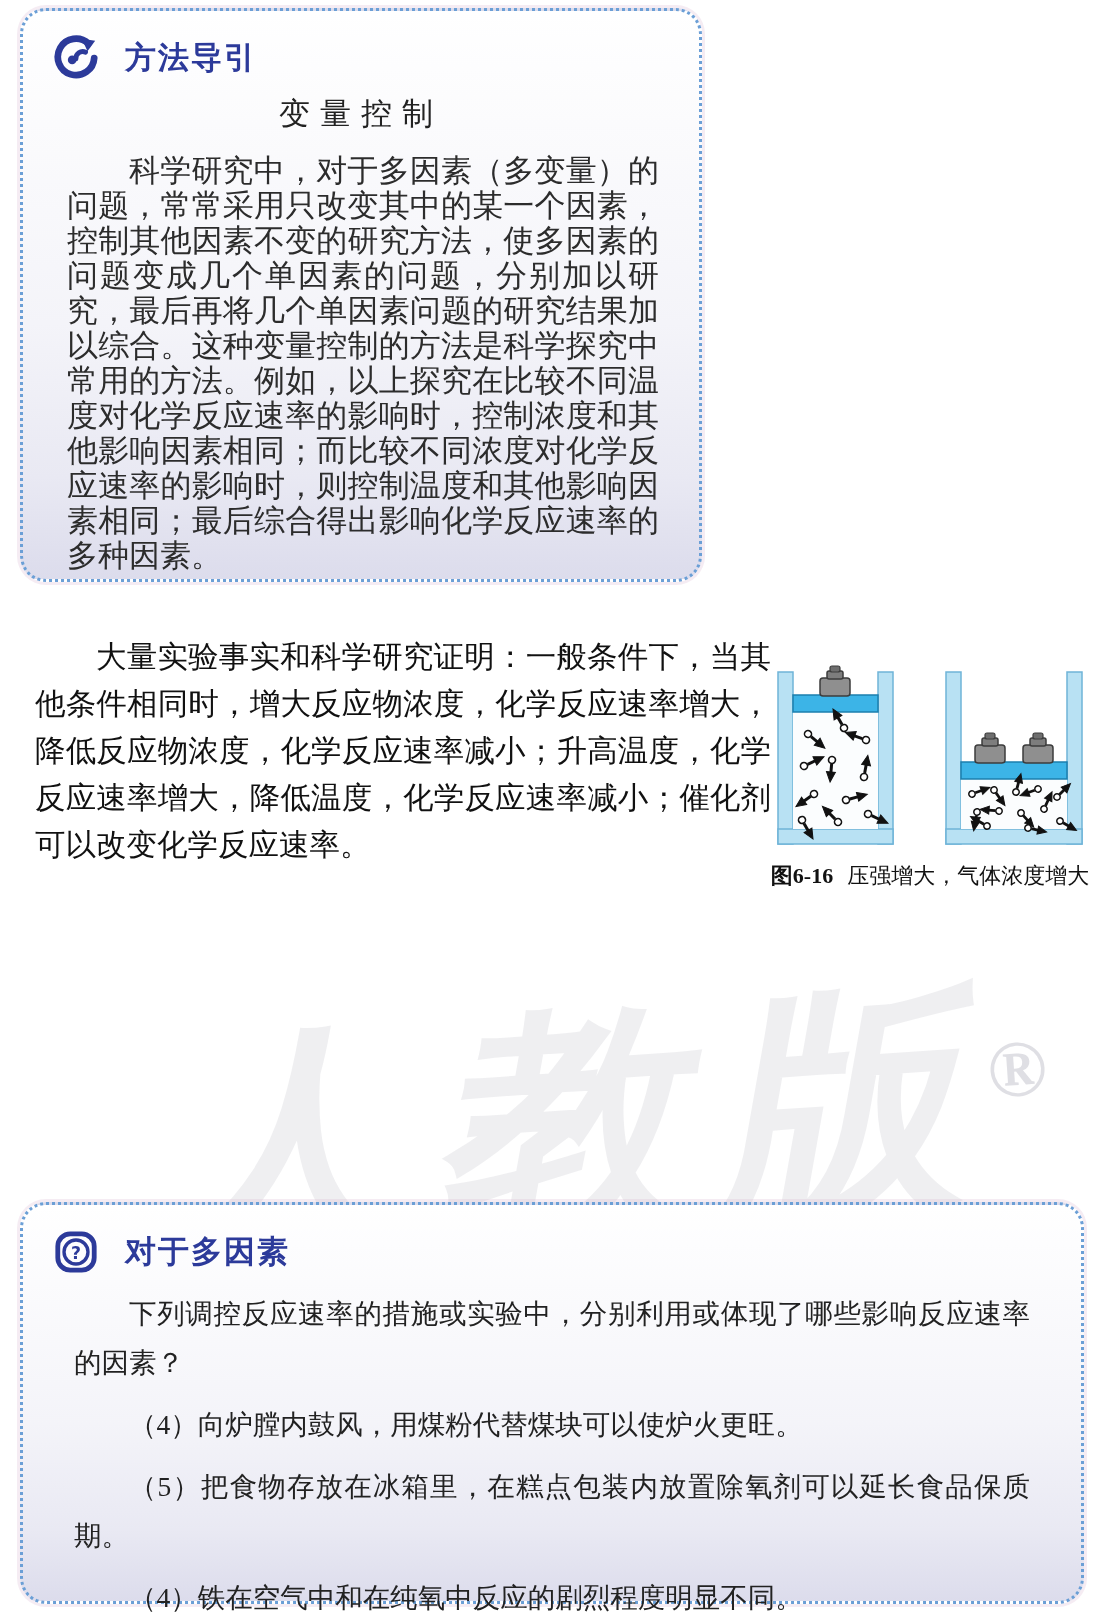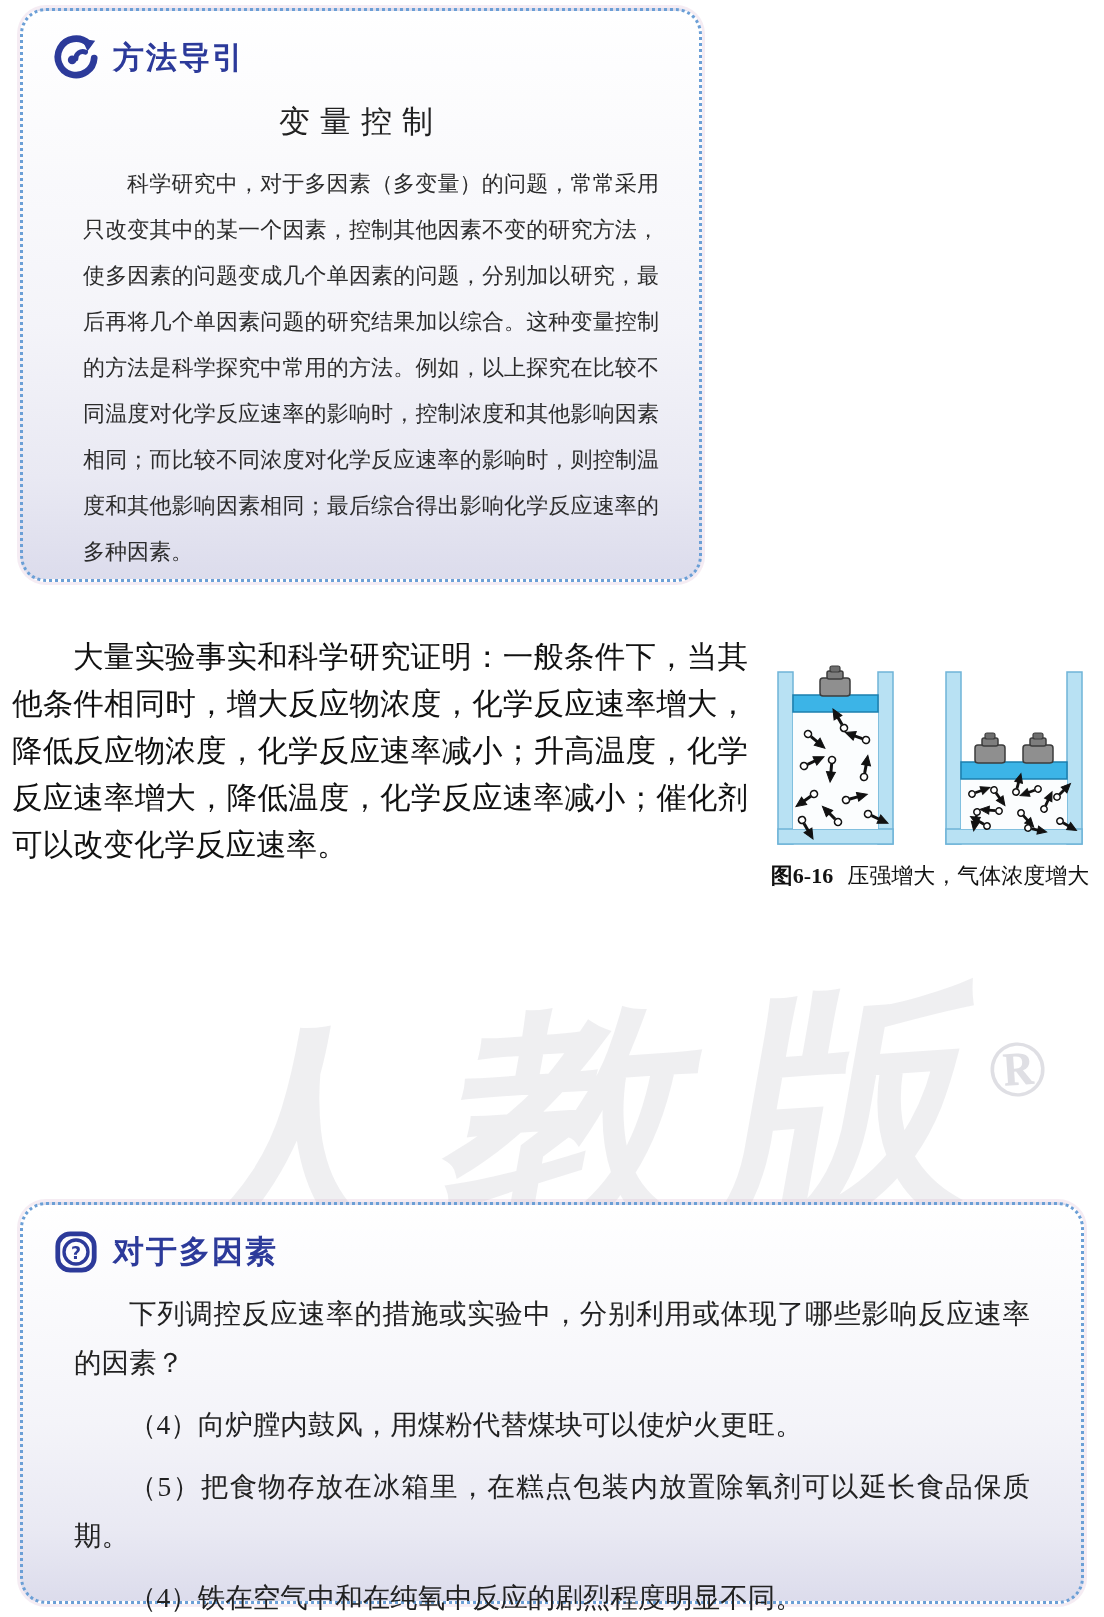--- a/index.html
+++ b/index.html
@@ -36,46 +36,46 @@
     border:3px dotted #6b9fd6;
     border-radius:26px;
     background:linear-gradient(180deg,#ffffff 0%,#f4f4f9 55%,#e9e9f3 82%,#dcdcec 100%);
     box-shadow:0 0 0 3px rgba(216,178,208,0.25);
     z-index:1;
   }
   .box-method{left:20px;top:8px;width:682px;height:574px;}
   .box-discuss{left:20px;top:1202px;width:1064px;height:402px;}
 
   .box-header{
-    display:flex;align-items:center;gap:14px;
+    display:flex;align-items:center;gap:26px;
     padding:24px 0 0 30px;
   }
   .box-header .hicon{width:46px;height:46px;flex:0 0 auto;}
   .box-title{
     font-family:"Liberation Sans","DejaVu Sans",sans-serif;
     font-size:31px;font-weight:bold;color:#2c3a9a;
     letter-spacing:2px;
   }
 
   .box-subtitle{
     text-align:center;
     font-size:31px;letter-spacing:10px;color:#222;
-    margin-top:20px;
+    margin-top:12px;
   }
   .box-body{
-    margin:18px 40px 0 60px;
-    font-size:22px;line-height:46px;
+    margin:18px 40px 0 44px;
+    font-size:31px;line-height:35px;
     color:#2c2c2c;
     text-align:justify;
     text-indent:2em;
   }
 
   
   .main-text{
-    position:absolute;left:12px;top:634px;width:736px;
+    position:absolute;left:35px;top:634px;width:736px;
     z-index:1;
   }
   .main-text p{
     margin:0;
     font-size:30.5px;line-height:47px;
     text-align:justify;text-indent:2em;
     color:#111;
   }
 
   

